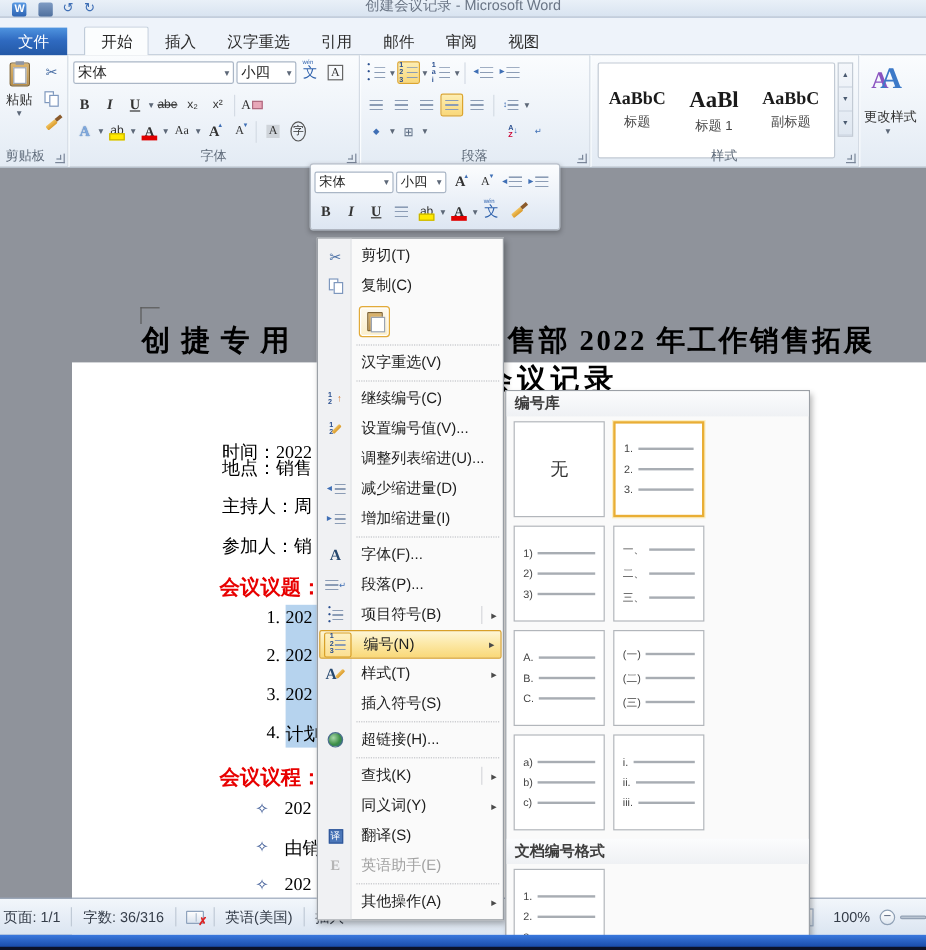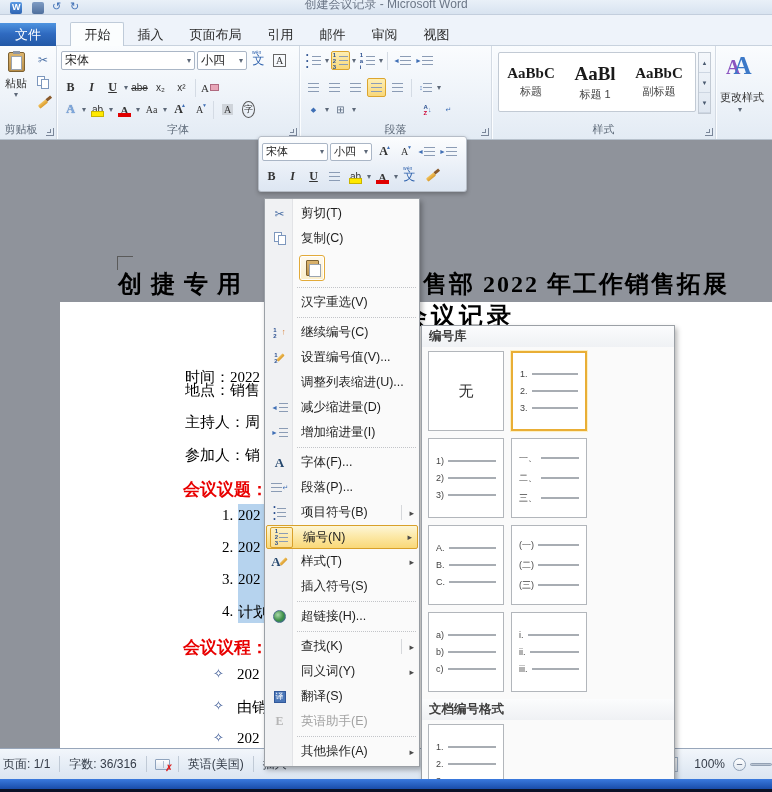--- a/index.html
+++ b/index.html
@@ -102,21 +102,21 @@
   .g-lines{display:inline-block;width:11px;height:9px;
      background:repeating-linear-gradient(to bottom,#8b9cb5 0,#8b9cb5 1px,transparent 1px,transparent 4px);}
   .g-lines.sm{width:9px;}
   .g-stack{font-size:6px;line-height:6px;color:#2a4f8f;font-weight:bold;text-align:left;}
   .g-dots{font-size:7px;line-height:6px;color:#2a4f8f;}
   .g-arr{font-size:7px;color:#3f6fb5;}
   .vline{width:1px;height:18px;background:#d4dbe4;margin:0 2px;}
 
   
   .grp-styles{left:492px;width:224px;}
-  .gallery{position:absolute;left:6px;top:6px;width:198px;height:60px;background:#fff;
+  .gallery{position:absolute;left:6px;top:6px;width:198px;height:80px;background:#fff;
            border:1px solid #c2cad4;border-radius:2px;display:flex;}
   .style-item{width:64px;display:flex;flex-direction:column;align-items:center;justify-content:center;gap:2px;}
   .style-preview{font-family:"Liberation Serif",serif;font-weight:bold;font-size:15px;color:#1a1a1a;white-space:nowrap;}
   .style-item:nth-child(2) .style-preview{font-size:19px;}
   .style-label{font-size:11px;color:#444;white-space:nowrap;}
   .scrollstrip{position:absolute;right:4px;top:6px;width:13px;height:62px;border:1px solid #c2cad4;
            background:linear-gradient(#f4f7fb,#dfe7f1);display:flex;flex-direction:column;}
   .scrollstrip span{flex:1;display:flex;align-items:center;justify-content:center;font-size:6px;color:#4a5a70;
            border-bottom:1px solid #cdd6e2;}
   
@@ -232,21 +232,21 @@
   <div class="qat">
     <span class="qat-ic qat-word"></span>
     <span class="qat-ic qat-save"></span>
     <span class="qat-ic qat-undo"></span>
     <span class="qat-ic qat-redo"></span>
     <span class="wintitle">创建会议记录 - Microsoft Word</span>
   </div>
 
   <div class="tabrow">
     <span class="tab file">文件</span>
-  <span class="tab active">开始</span><span class="tab">插入</span><span class="tab">页面布局</span><span class="tab">引用</span><span class="tab">邮件</span><span class="tab">审阅</span><span class="tab">视图</span></div>
+  <span class="tab active">开始</span><span class="tab">插入</span><span class="tab">汉字重选</span><span class="tab">引用</span><span class="tab">邮件</span><span class="tab">审阅</span><span class="tab">视图</span></div>
 
   <div class="ribbon">
 
     <div class="grp grp-clip">
       <div class="bigpaste">
         <span class="ic-clipboard"></span>
         <span class="bigpaste-label">粘贴</span>
         <span class="dd"></span>
       </div>
       <div class="clip-col">

